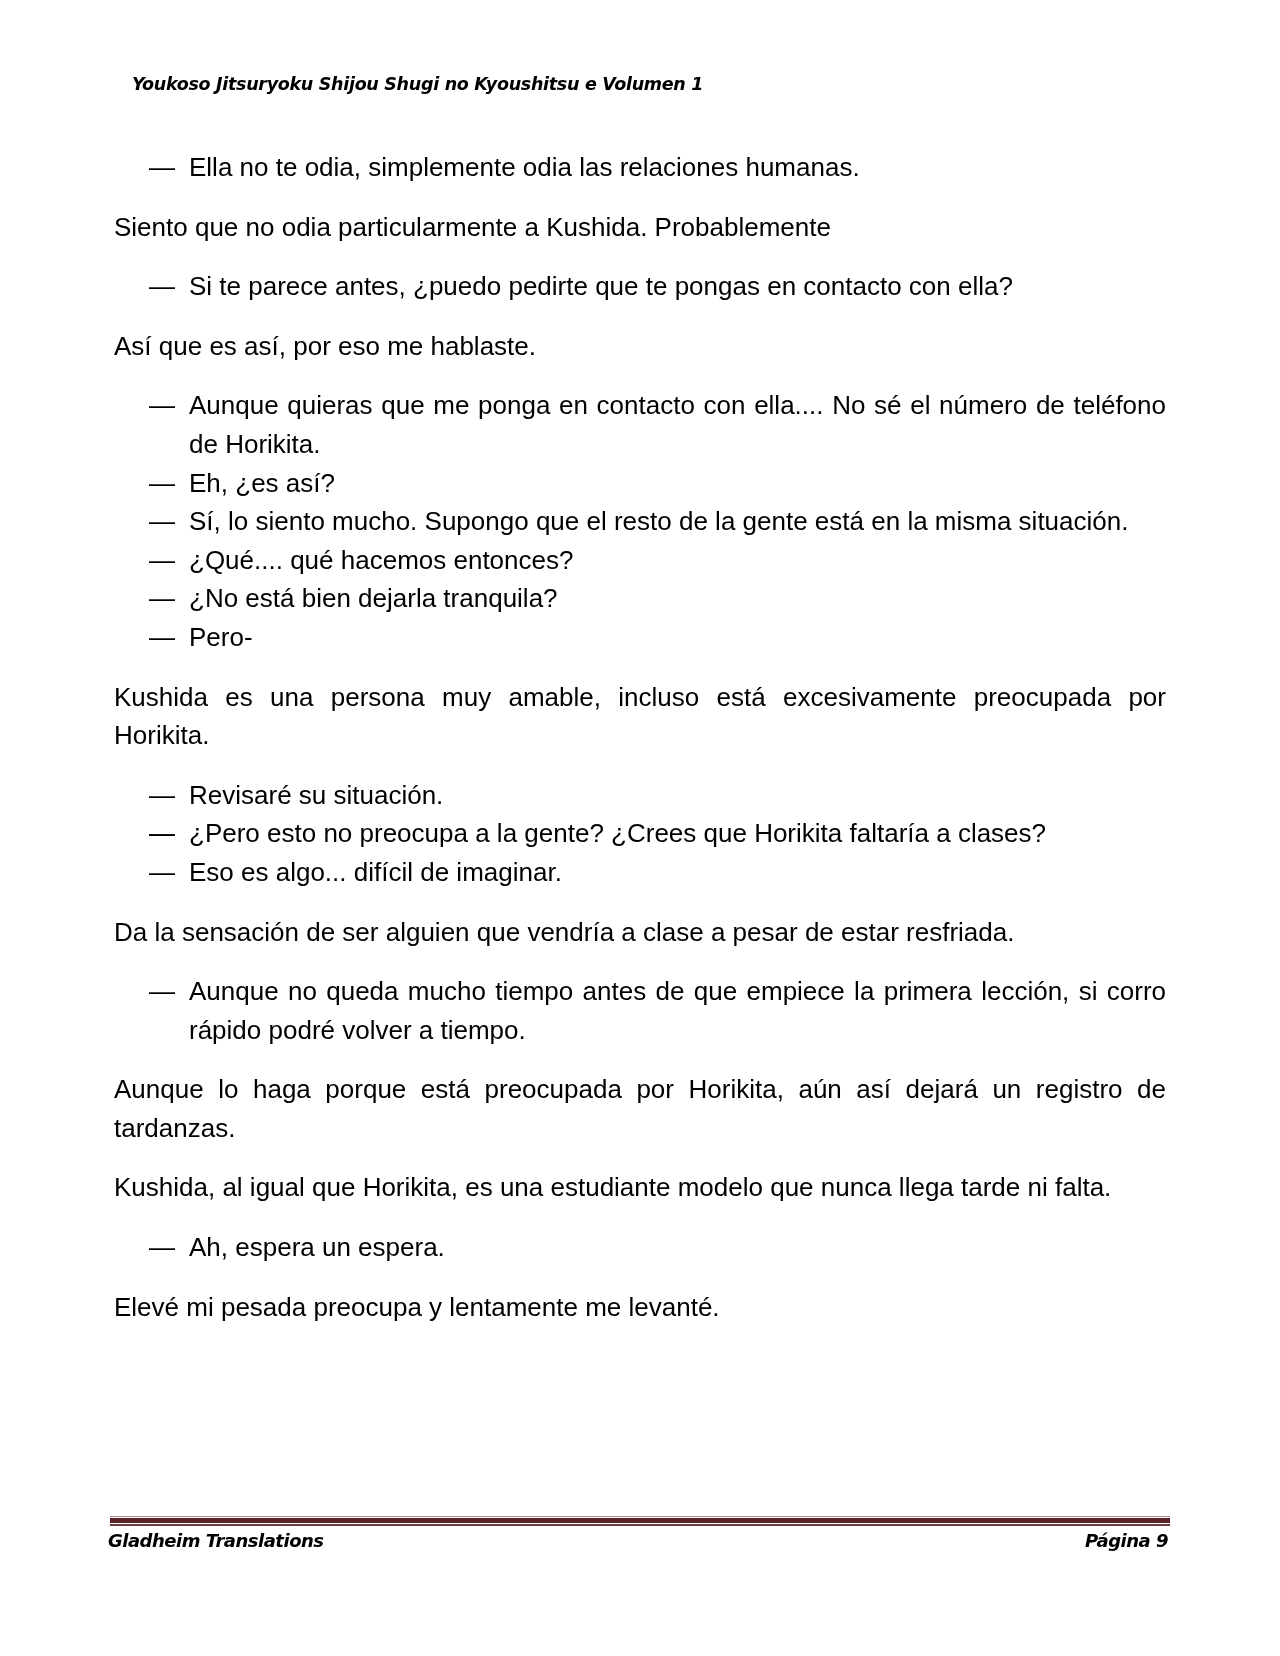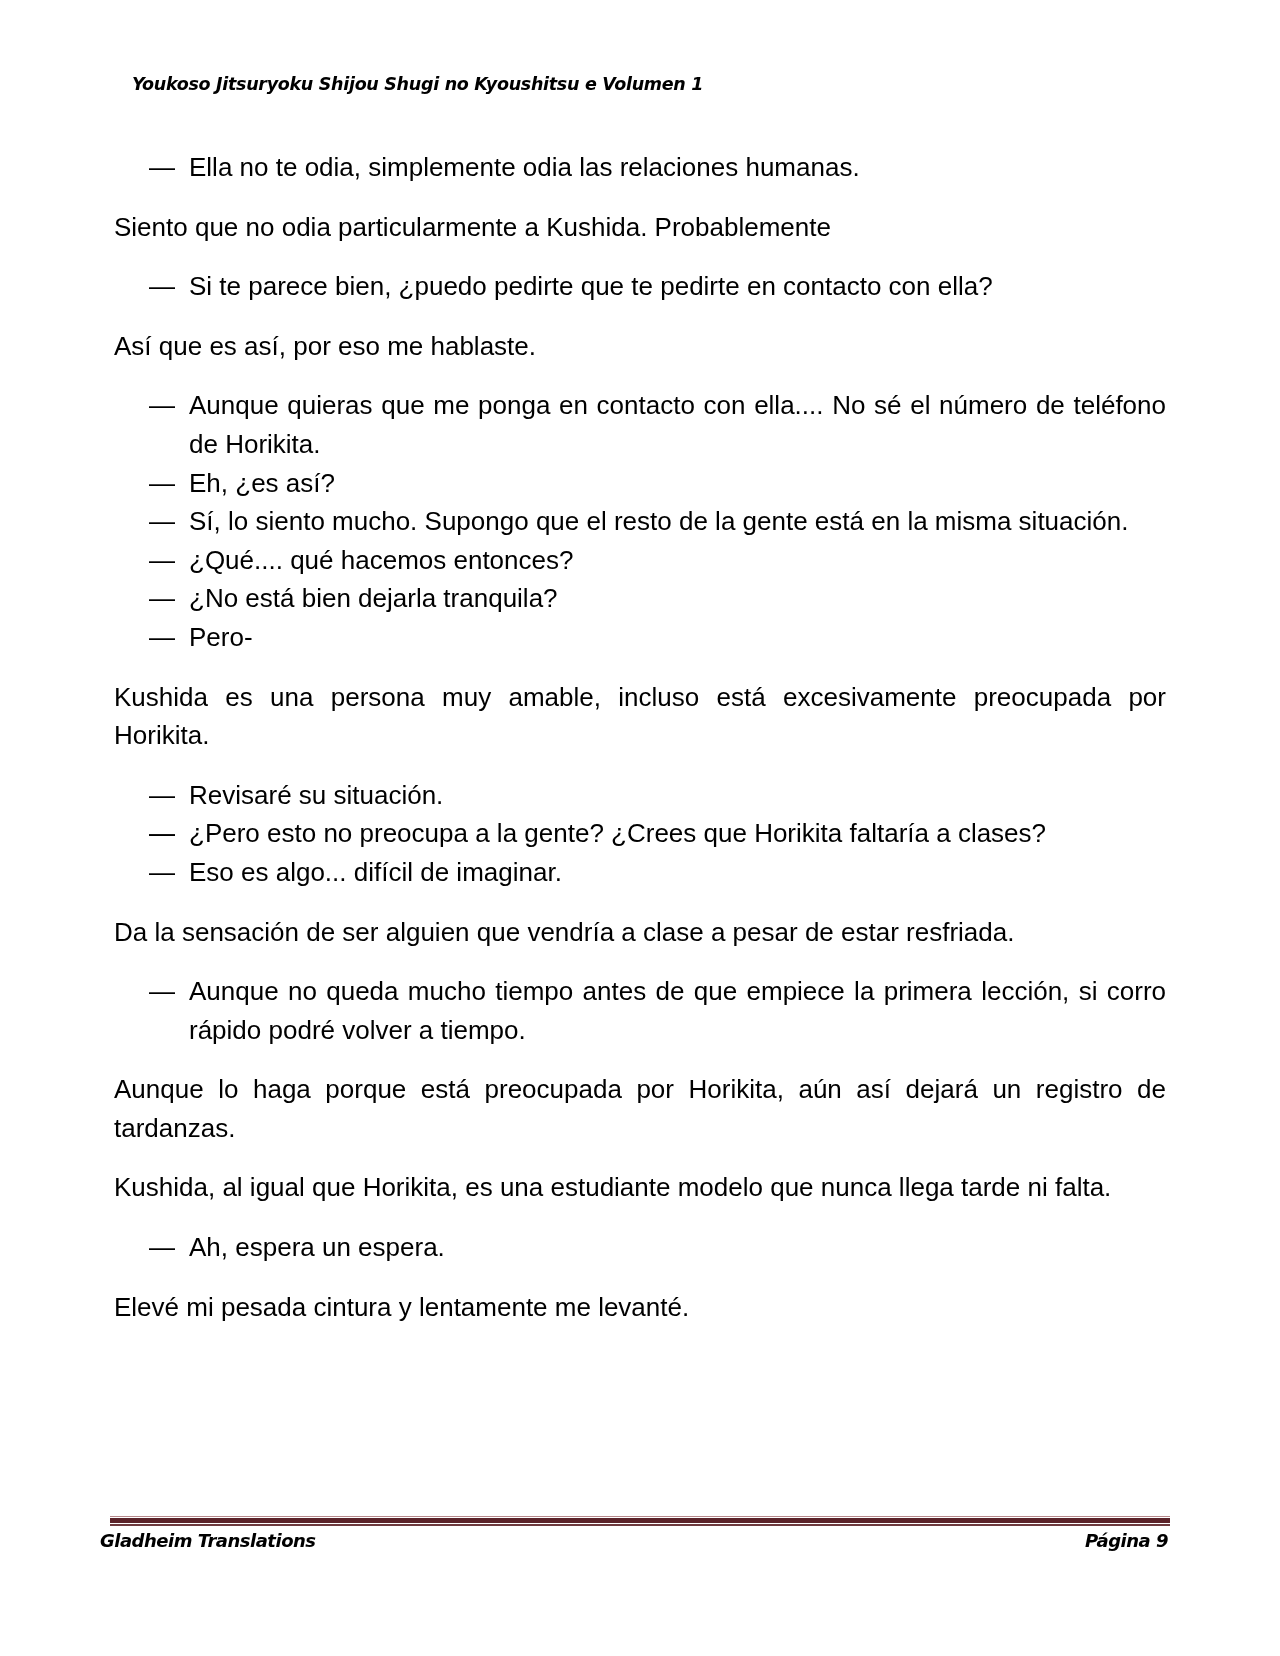--- a/index.html
+++ b/index.html
@@ -22,35 +22,35 @@
     position: absolute; left: 110px; width: 1060px; top: 1516px; height: 10px;
   }
   .rule .r1 { position: absolute; left: 0; right: 0; top: 0; height: 1px; background: #b8898c; }
   .rule .r2 { position: absolute; left: 0; right: 0; top: 2px; height: 5px; background: #5b2329; }
   .rule .r3 { position: absolute; left: 0; right: 0; top: 8px; height: 2px; background: #6e3a3e; }
   .footer-left, .footer-right {
     position: absolute; top: 1530px;
     font-family: "DejaVu Sans", sans-serif; font-weight: bold; font-style: italic;
     font-size: 18px; letter-spacing: -0.5px; color: #000; white-space: nowrap;
   }
-  .footer-left { left: 100px; }
+  .footer-left { left: 108px; }
   .footer-right { right: 112px; margin-left: 33px; }
 </style>
 </head>
 <body>
 
 <div class="header">Youkoso Jitsuryoku Shijou Shugi no Kyoushitsu e Volumen 1</div>
 
 <div class="content">
   <div class="dlg-group">
     <p class="dlg"><span class="dash">—</span><span>Ella no te odia, simplemente odia las relaciones humanas.</span></p>
   </div>
   <p class="p">Siento que no odia particularmente a Kushida. Probablemente</p>
   <div class="dlg-group">
-    <p class="dlg"><span class="dash">—</span><span>Si te parece bien, ¿puedo pedirte que te pedirte en contacto con ella?</span></p>
+    <p class="dlg"><span class="dash">—</span><span>Si te parece antes, ¿puedo pedirte que te pongas en contacto con ella?</span></p>
   </div>
   <p class="p">Así que es así, por eso me hablaste.</p>
   <div class="dlg-group">
     <p class="dlg"><span class="dash">—</span><span>Aunque quieras que me ponga en contacto con ella.... No sé el número de teléfono de Horikita.</span></p>
     <p class="dlg"><span class="dash">—</span><span>Eh, ¿es así?</span></p>
     <p class="dlg"><span class="dash">—</span><span>Sí, lo siento mucho. Supongo que el resto de la gente está en la misma situación.</span></p>
     <p class="dlg"><span class="dash">—</span><span>¿Qué.... qué hacemos entonces?</span></p>
     <p class="dlg"><span class="dash">—</span><span>¿No está bien dejarla tranquila?</span></p>
     <p class="dlg"><span class="dash">—</span><span>Pero-</span></p>
   </div>
@@ -63,21 +63,21 @@
   </div>
   <p class="p">Da la sensación de ser alguien que vendría a clase a pesar de estar resfriada.</p>
   <div class="dlg-group">
     <p class="dlg"><span class="dash">—</span><span>Aunque no queda mucho tiempo antes de que empiece la primera lección, si corro rápido podré volver a tiempo.</span></p>
   </div>
   <p class="p">Aunque lo haga porque está preocupada por Horikita, aún así dejará un registro de tardanzas.</p>
   <p class="p">Kushida, al igual que Horikita, es una estudiante modelo que nunca llega tarde ni falta.</p>
   <div class="dlg-group">
     <p class="dlg"><span class="dash">—</span><span>Ah, espera un espera.</span></p>
   </div>
-  <p class="p">Elevé mi pesada cintura y lentamente me levanté.</p>
+  <p class="p">Elevé mi pesada preocupa y lentamente me levanté.</p>
 </div>
 
 <div class="rule">
   <div class="r1"></div>
   <div class="r2"></div>
   <div class="r3"></div>
 </div>
 <div class="footer-left">Gladheim Translations</div>
 <div class="footer-right">Página 9</div>
 

